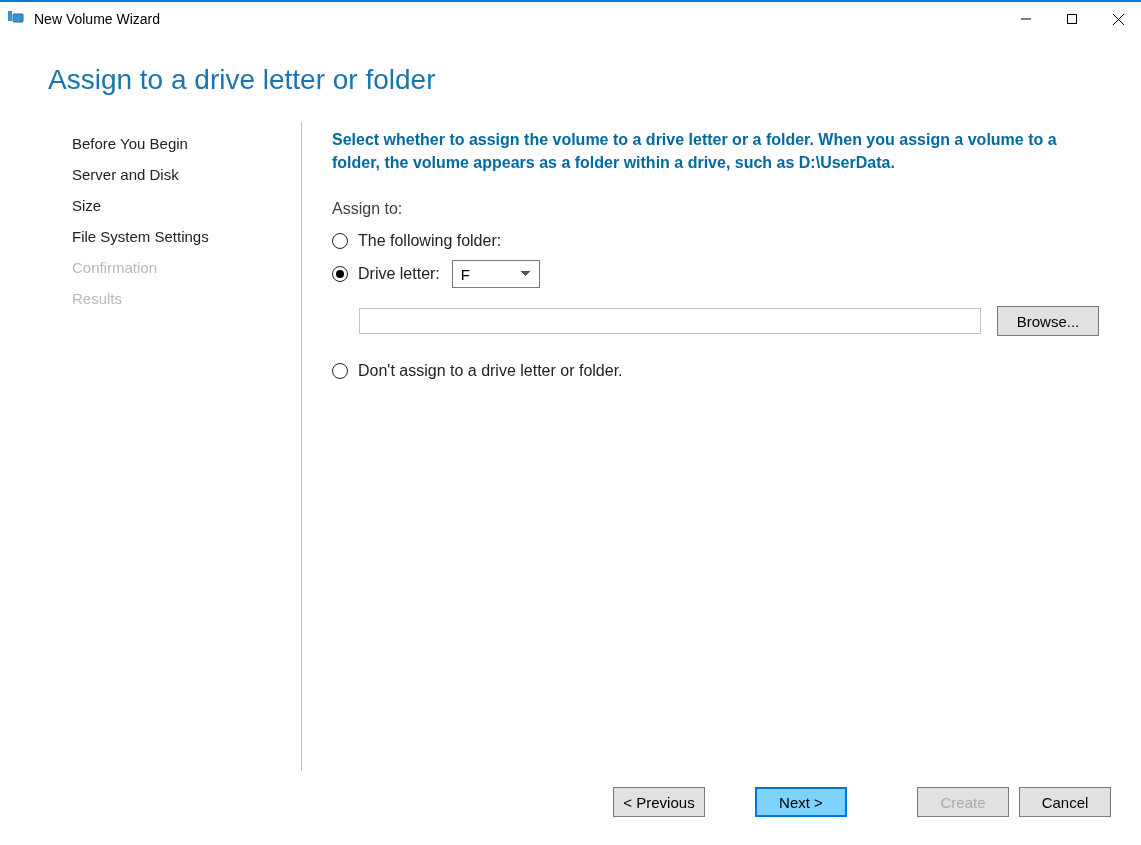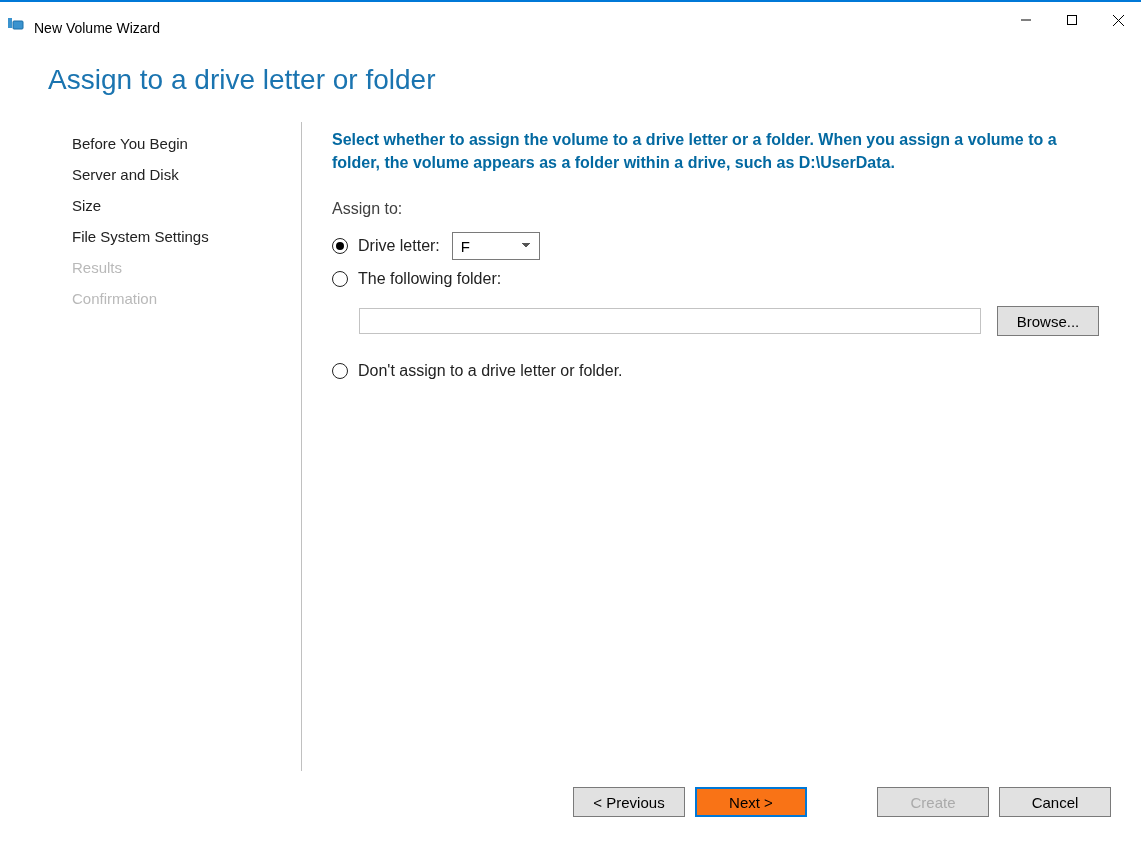--- a/index.html
+++ b/index.html
@@ -1,19 +1,19 @@
 <!DOCTYPE html>
 <html><head>
   <meta charset="utf-8">
   <style>
     * { box-sizing: border-box; margin: 0; padding: 0; }
     body { font-family: "Segoe UI", Arial, sans-serif; background: #fff; width: 1141px; height: 845px; overflow: hidden; display: flex; flex-direction: column; }
     .window { border-top: 2px solid #0078d7; display: flex; flex-direction: column; flex: 1; min-height: 0; }
 
-    .titlebar { display: flex; align-items: flex-end; height: 34px; padding: 0 0 0 6px; }
+    .titlebar { display: flex; align-items: center; height: 34px; padding: 0 0 0 6px; }
     .titlebar .icon { width: 20px; height: 20px; display: flex; align-items: center; justify-content: center; margin-right: 8px; }
     .titlebar .title { font-size: 14px; color: #000; }
     .titlebar .spacer { flex: 1; }
     .titlebar .ctrl { width: 46px; height: 32px; display: flex; align-items: center; justify-content: center; cursor: pointer; }
 
     .heading { font-size: 28px; font-weight: 300; color: #1a74b0; padding: 28px 30px 26px 48px; }
 
     .body { display: flex; flex: 1; min-height: 0; padding: 0 42px; }
 
     .sidebar { width: 260px; border-right: 1px solid #c0c0c0; padding-top: 6px; }
@@ -33,22 +33,22 @@
     .sel-box { appearance: none; -webkit-appearance: none; font-family: inherit; font-size: 15px; padding: 2px 24px 2px 8px; border: 1px solid #7a7a7a; background: #fff; background-image: linear-gradient(45deg, transparent 50%, #555 50%), linear-gradient(135deg, #555 50%, transparent 50%); background-position: calc(100% - 13px) 10px, calc(100% - 8px) 10px; background-size: 5px 5px, 5px 5px; background-repeat: no-repeat; height: 28px; width: 88px; }
 
     .folder-row { display: flex; align-items: center; margin-top: 18px; }
     .folder-row .indent { width: 27px; flex: none; }
     .path-input { flex: 1; height: 26px; border: 1px solid #c3c3c3; background: #fff; padding: 2px 6px; font-size: 15px; }
     .browse-btn { width: 102px; height: 30px; border: 1px solid #7a7a7a; background: #e1e1e1; font-size: 15px; margin-left: 16px; cursor: pointer; font-family: inherit; }
 
     .opt-no { margin-top: 26px; }
 
     .footer { display: flex; justify-content: flex-end; align-items: center; padding: 16px 30px 28px 30px; gap: 10px; }
-    .btn { width: 112px; height: 30px; border: 1px solid #7a7a7a; background: #e1e1e1; font-size: 15px; cursor: pointer; font-family: inherit; }
-    .btn.primary { border: 2px solid #0078d7; background: #f97316; }
+    .btn { width: 92px; height: 30px; border: 1px solid #7a7a7a; background: #e1e1e1; font-size: 15px; cursor: pointer; font-family: inherit; }
+    .btn.primary { border: 2px solid #0078d7; background: #7dd3fc; margin-left: 40px; }
     .btn.disabled { color: #aaa; cursor: default; }
     .btn-spacer { width: 50px; }
   </style>
 </head>
 <body>
 
 <div class="window">
 
   <div class="titlebar">
     <span class="icon">
@@ -79,40 +79,40 @@
 
   <div class="heading">Assign to a drive letter or folder</div>
 
   <div class="body">
 
     <div class="sidebar">
       <div class="sidebar-item">Before You Begin</div>
       <div class="sidebar-item">Server and Disk</div>
       <div class="sidebar-item">Size</div>
       <div class="sidebar-item">File System Settings</div>
+      <div class="sidebar-item disabled">Confirmation</div>
       <div class="sidebar-item disabled">Results</div>
-      <div class="sidebar-item disabled">Confirmation</div>
     </div>
 
     <div class="main">
       <p class="instr">Select whether to assign the volume to a drive letter or a folder. When you assign a volume to a folder, the volume appears as a folder within a drive, such as D:\UserData.</p>
 
       <p class="assign-label">Assign to:</p>
 
       <div class="opt-row">
+        <span class="radio"></span>
+        <span class="opt-label">The following folder:</span>
+      </div>
+
+      <div class="opt-row">
         <span class="radio sel"></span>
         <span class="opt-label">Drive letter:</span>
         <select class="sel-box">
           <option>F</option>
         </select>
-      </div>
-
-      <div class="opt-row">
-        <span class="radio"></span>
-        <span class="opt-label">The following folder:</span>
       </div>
 
       <div class="folder-row">
         <span class="indent"></span>
         <input class="path-input" type="text" value="" style="">
         <button class="browse-btn">Browse...</button>
       </div>
 
       <div class="opt-row opt-no">
         <span class="radio"></span>

